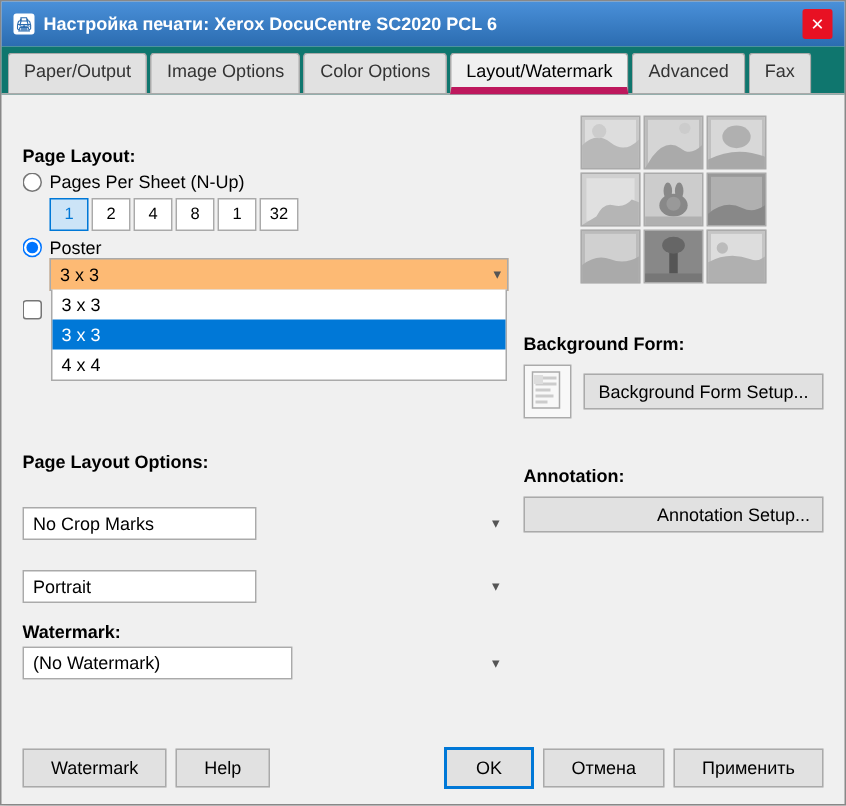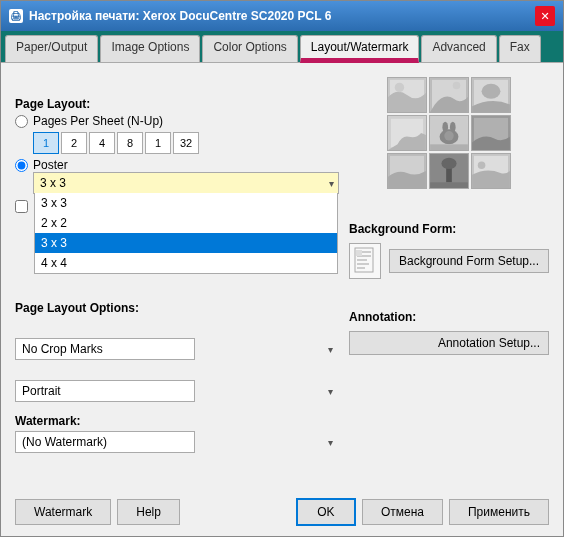--- a/index.html
+++ b/index.html
@@ -141,30 +141,29 @@
       align-items: center;
       justify-content: center;
     }
     .pps-btn.active-btn {
       background: #cce4f7;
       border: 1px solid #0078d7;
       color: #0078d7;
     }
     .radio-poster-row {
       display: flex;
-      align-items: center;
       gap: 5px;
     }
     .poster-dropdown-wrapper {
       position: relative;
       margin-left: 18px;
     }
     .dropdown-outer {
       border: 1px solid #aaa;
-      background: #fef9c3;
+      background: #fdba74;
       position: relative;
     }
     .dropdown-selected {
       padding: 3px 22px 3px 6px;
       font-size: 12px;
       display: flex;
       align-items: center;
       justify-content: space-between;
       cursor: pointer;
     }
@@ -203,21 +202,21 @@
     }
     .page-layout-options {
       display: flex;
       flex-direction: column;
       gap: 20px;
     }
     .select-row {
       position: relative;
     }
     select {
-      width: 180px;
+      width: 156px;
       padding: 3px 22px 3px 6px;
       border: 1px solid #aaa;
       background: white;
       font-size: 12px;
       appearance: none;
       cursor: pointer;
     }
     .select-arrow {
       position: absolute;
       right: 6px;
@@ -376,21 +375,20 @@
 
           <div class="poster-dropdown-wrapper">
             <div class="dropdown-outer">
               <div class="dropdown-selected">
                 <span>3 x 3</span>
                 <span class="dropdown-arrow">▾</span>
               </div>
 
               <div class="dropdown-list">
                 <div class="dropdown-item">3 x 3</div>
-                <div class="dropdown-item">2 x 2</div>
                 <div class="dropdown-item selected-item">3 x 3</div>
                 <div class="dropdown-item">4 x 4</div>
               </div>
             </div>
           </div>
 
           <div class="checkbox-row" style="margin-top: 6px; margin-left: 0;">
             <input type="checkbox" style="">
             <label></label>
           </div>

